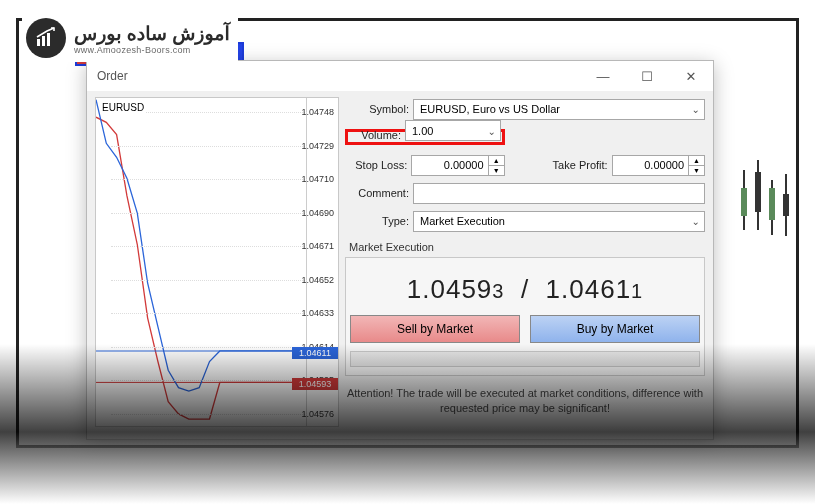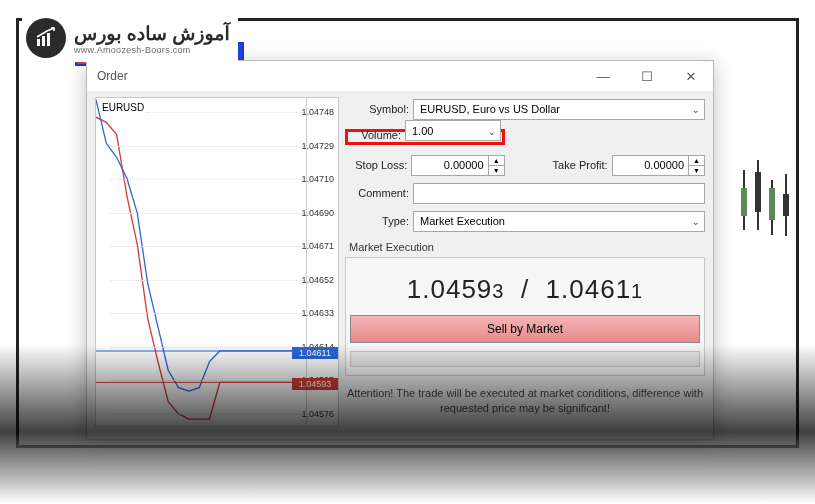--- a/index.html
+++ b/index.html
@@ -238,20 +238,21 @@
 
       <div class="section-label">Market Execution</div>
       <div class="exec-box">
         <div class="quote">
           <span>1.0459</span><span class="sm">3</span>
           &nbsp;/&nbsp;
           <span>1.0461</span><span class="sm">1</span>
         </div>
         <div class="btn-row">
           <div class="big-btn sell">Sell by Market</div>
+          <div class="big-btn buy">Buy by Market</div>
         </div>
         <div class="strip"></div>
       </div>
 
       <div class="warn">Attention! The trade will be executed at market conditions, difference with requested price may be significant!</div>
     </div>
   </div>
 </div>
 
 <div class="fade"></div>

